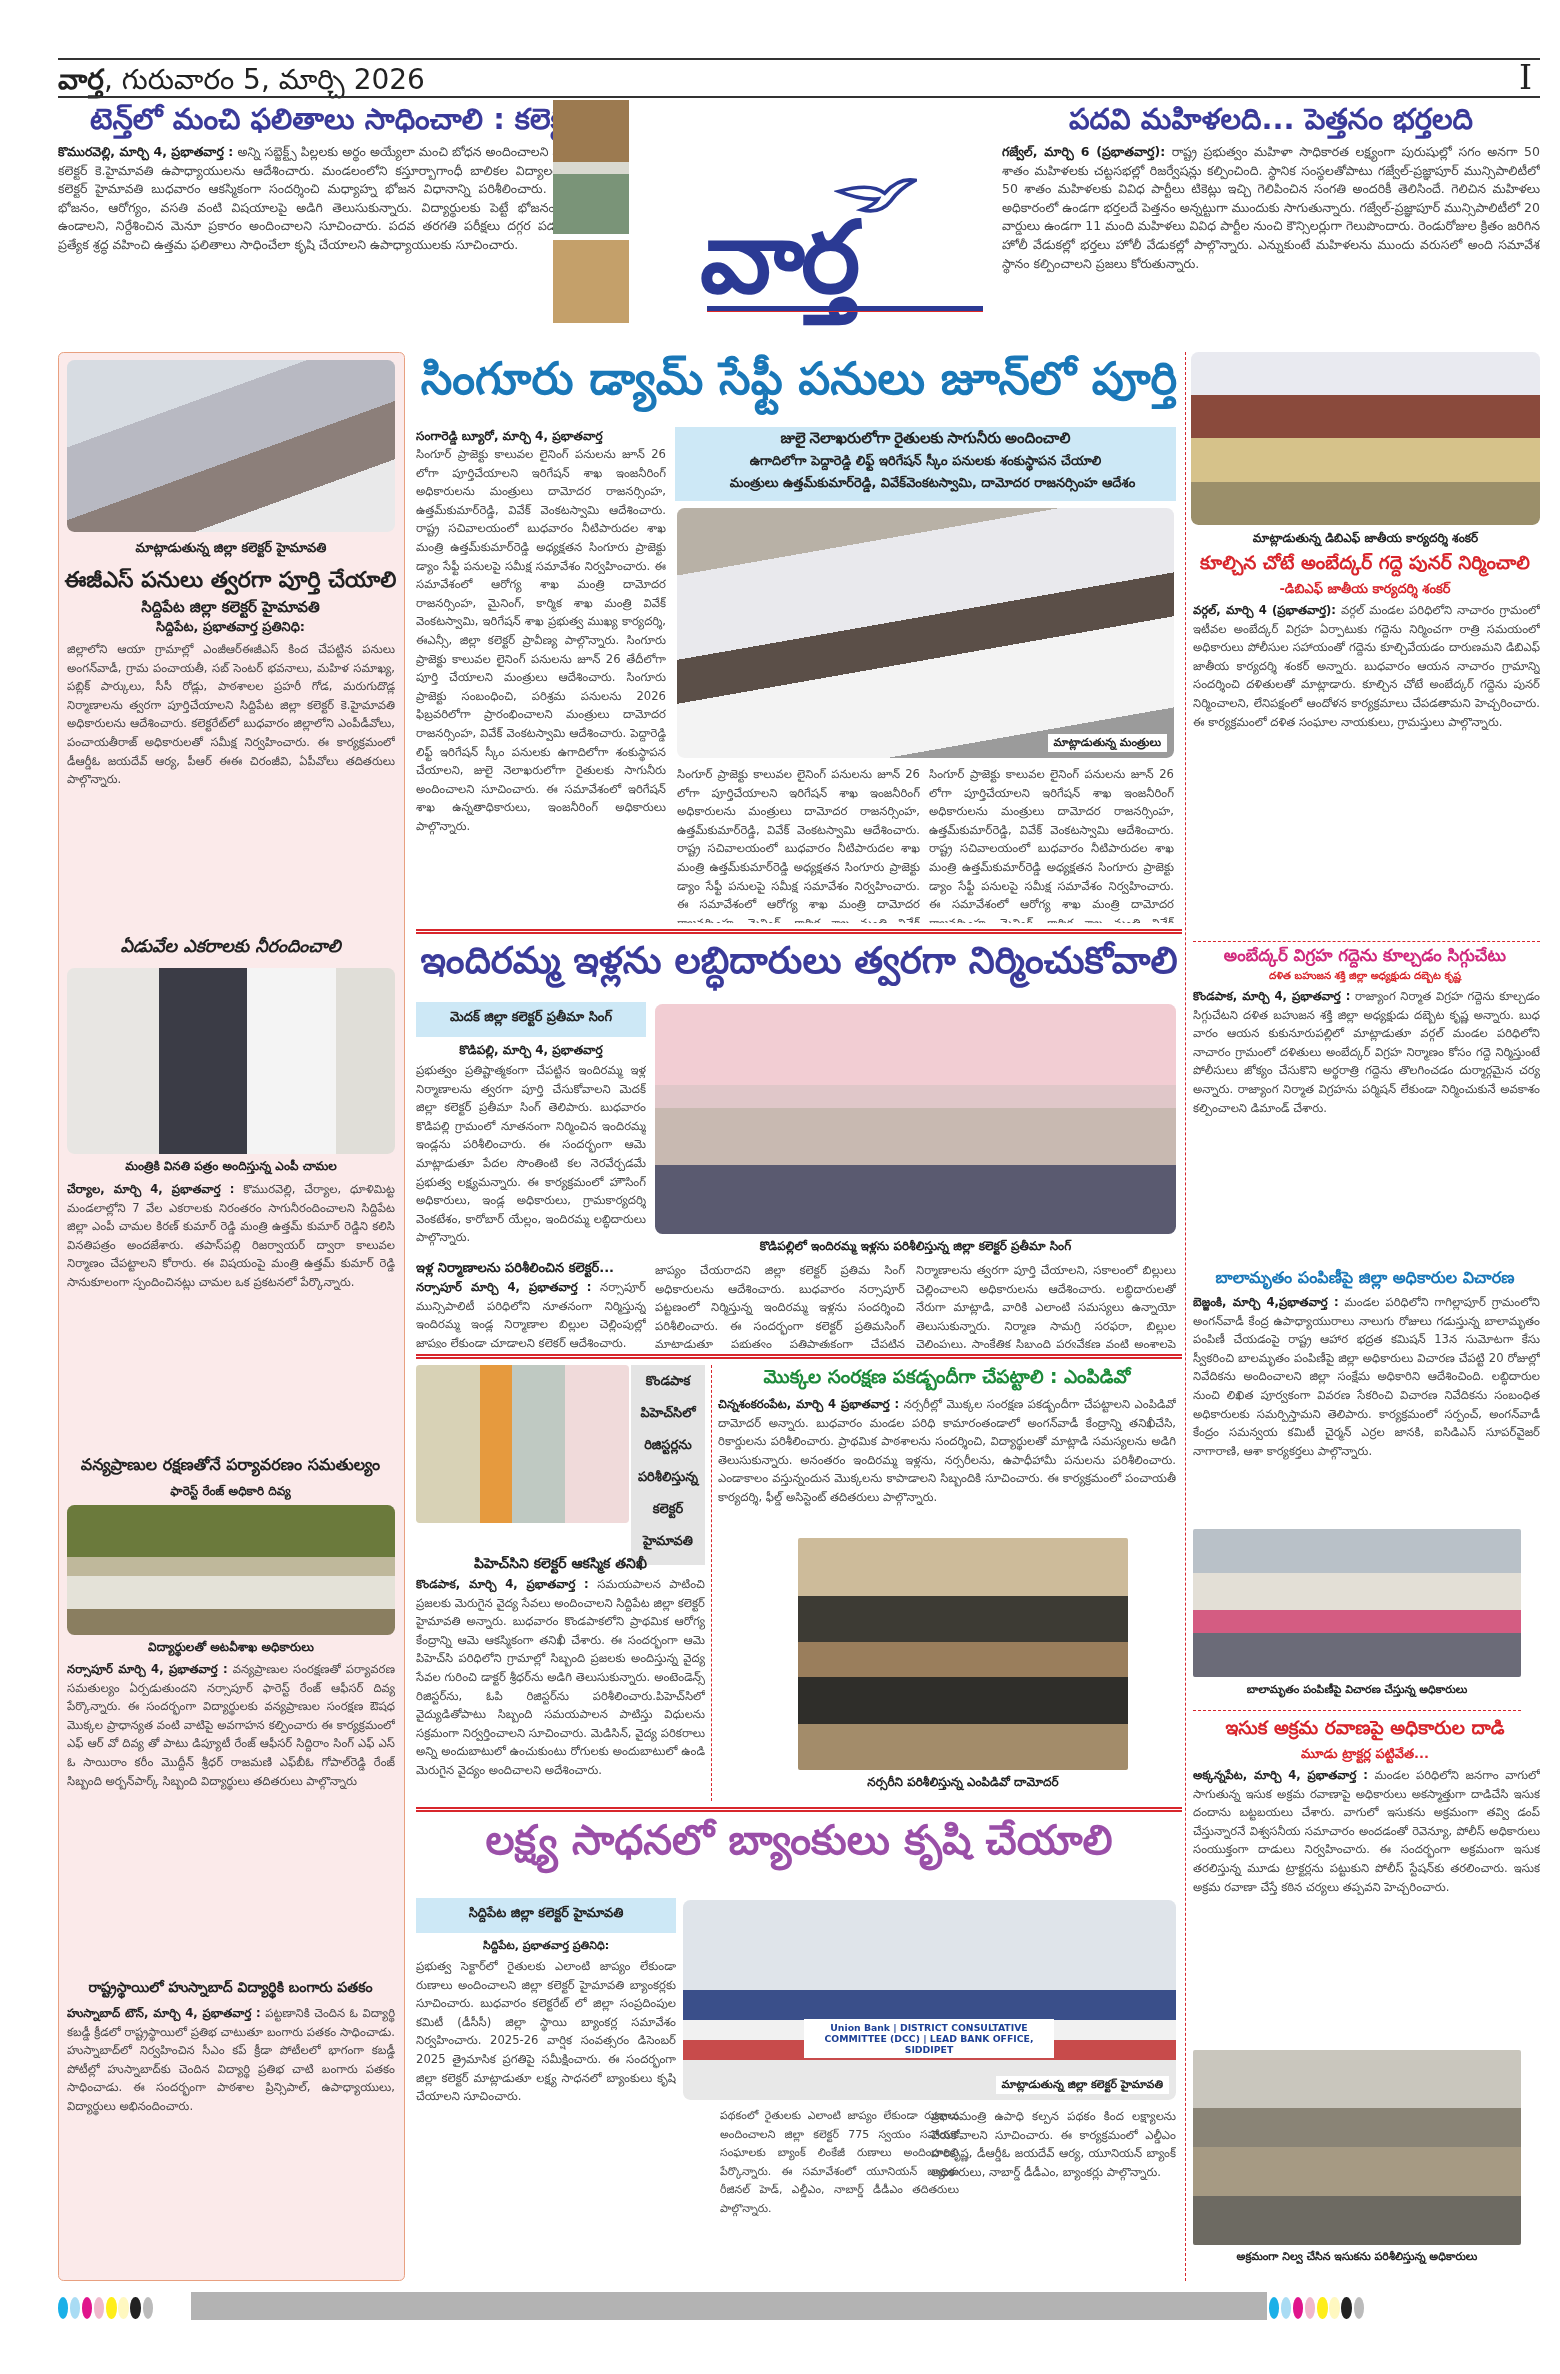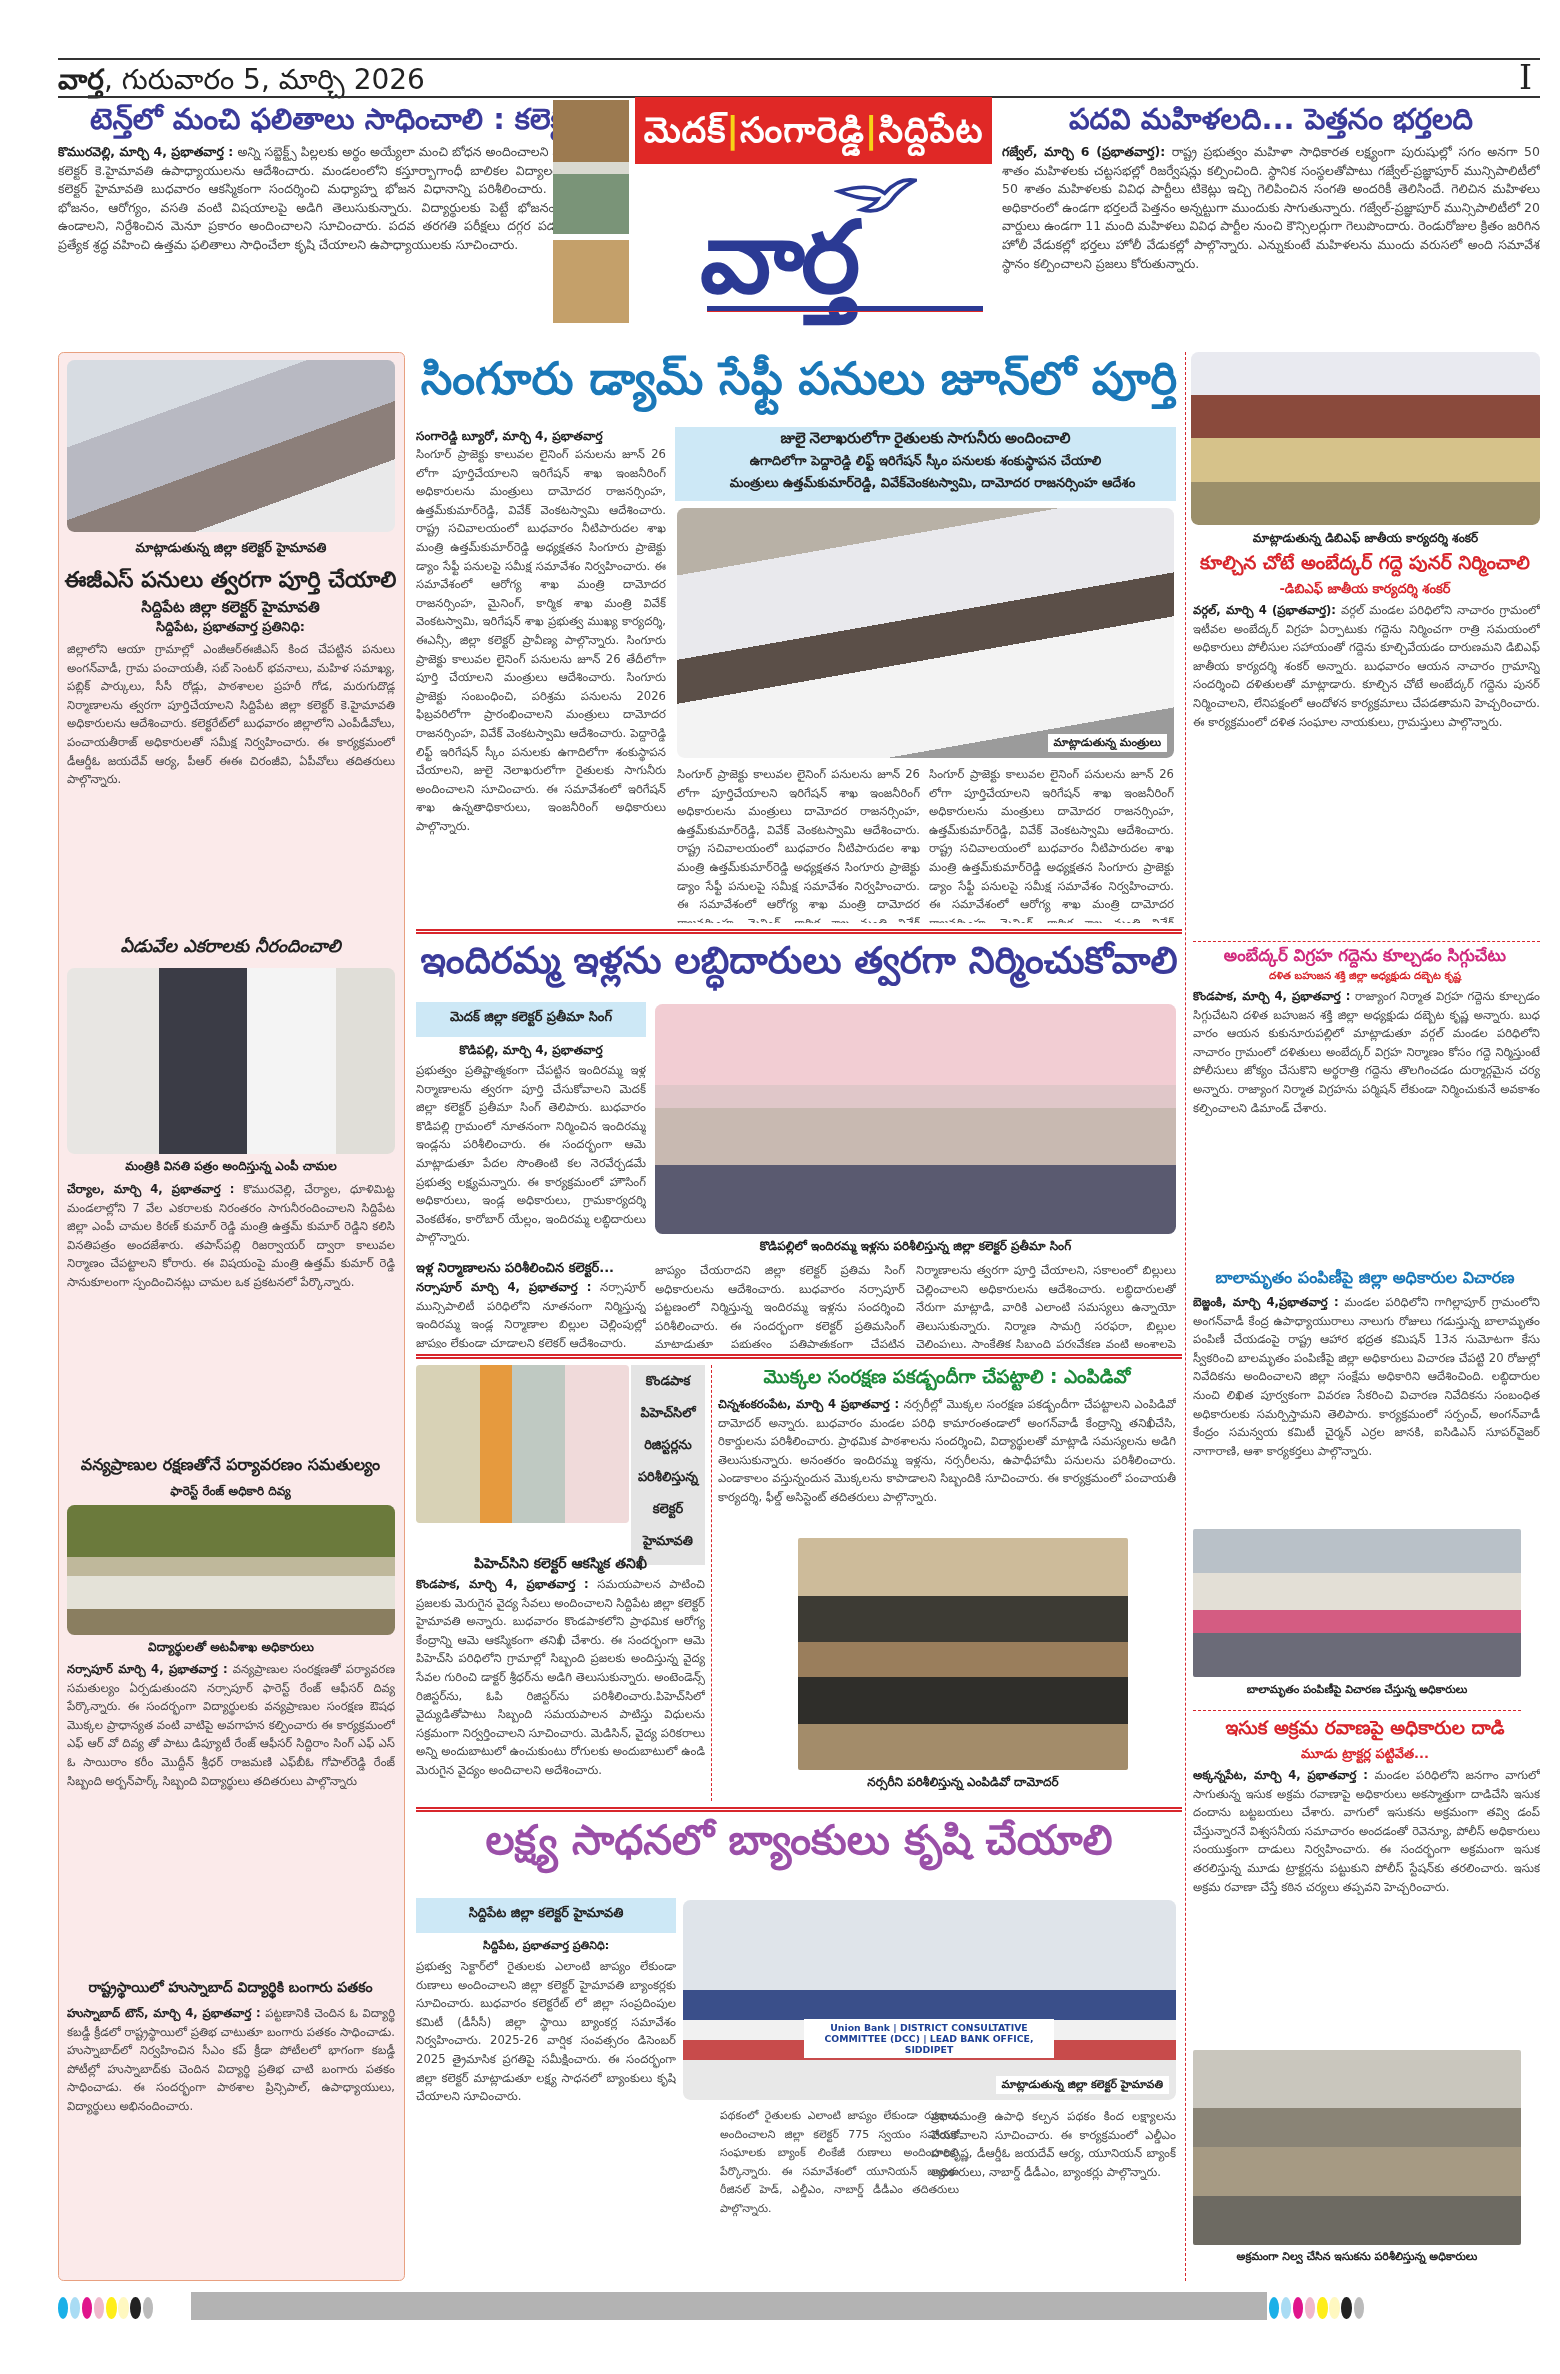--- a/index.html
+++ b/index.html
@@ -48,23 +48,20 @@
 <div class="rule" style="top:96px;"></div>
 
 <div class="abs headline blue-h" style="left:58px;top:104px;width:557px;font-size:29px;">టెన్త్‌లో మంచి ఫలితాలు సాధించాలి : కలెక్టర్</div>
 <div class="abs body-text" style="left:58px;top:143px;width:557px;height:186px;">
   <b>కొమురవెల్లి, మార్చి 4, ప్రభాతవార్త :</b>
   <span>అన్ని సబ్జెక్ట్స్ పిల్లలకు అర్థం అయ్యేలా మంచి బోధన అందించాలని సిద్దిపేట జిల్లా కలెక్టర్ కె.హైమావతి ఉపాధ్యాయులను ఆదేశించారు. మండలంలోని కస్తూర్బాగాంధీ బాలికల విద్యాలయాన్ని జిల్లా కలెక్టర్ హైమావతి బుధవారం ఆకస్మికంగా సందర్శించి మధ్యాహ్న భోజన విధానాన్ని పరిశీలించారు. విద్యార్థులతో భోజనం, ఆరోగ్యం, వసతి వంటి విషయాలపై అడిగి తెలుసుకున్నారు. విద్యార్థులకు పెట్టే భోజనం నాణ్యతతో ఉండాలని, నిర్దేశించిన మెనూ ప్రకారం అందించాలని సూచించారు. పదవ తరగతి పరీక్షలు దగ్గర పడుతున్నందున ప్రత్యేక శ్రద్ధ వహించి ఉత్తమ ఫలితాలు సాధించేలా కృషి చేయాలని ఉపాధ్యాయులకు సూచించారు.</span>
 </div>
 
 <div class="photo" style="left:553px;top:100px;width:76px;height:223px;border-radius:0;background:linear-gradient(#9c7a50 0 28%, #d9d9d0 28% 33%, #7a9478 33% 60%, #fff 60% 63%, #c4a06a 63%);"></div>
 <div class="logo-box">
-  <div class="logo-red">
-    <span>మెదక్</span><span class="sep">|</span><span>సంగారెడ్డి</span><span class="sep">|</span><span>సిద్దిపేట</span>
-  </div>
   <svg class="logo-bird" viewBox="0 0 90 50">
     <path d="M5 20 Q40 10 55 22 Q70 5 88 8 Q70 18 62 30 Q50 45 30 40 Q45 34 48 28 Q30 30 5 20 Z" fill="#fff" stroke="#2b3a94" stroke-width="4"></path>
   </svg>
   <div class="logo-name">వార్త</div>
   <div class="logo-line"></div>
 </div>
 
 <div class="abs headline blue-h" style="left:1002px;top:104px;width:538px;font-size:29px;">పదవి మహిళలది... పెత్తనం భర్తలది</div>
 <div class="abs body-text" style="left:1002px;top:143px;width:538px;height:186px;">
   <b>గజ్వేల్, మార్చి 6 (ప్రభాతవార్త):</b>

